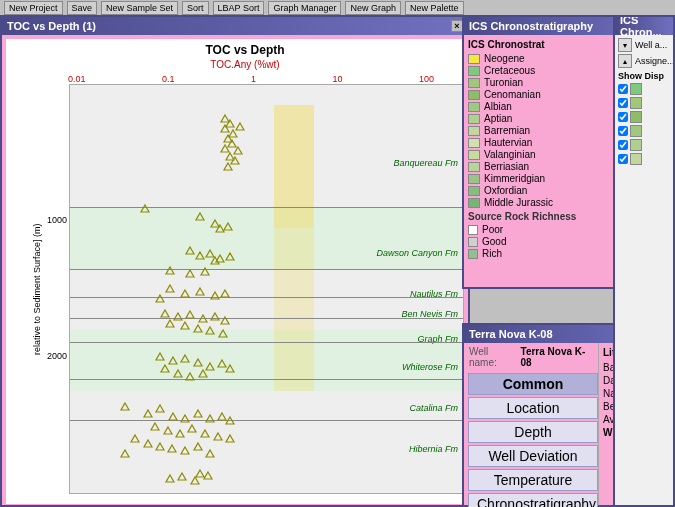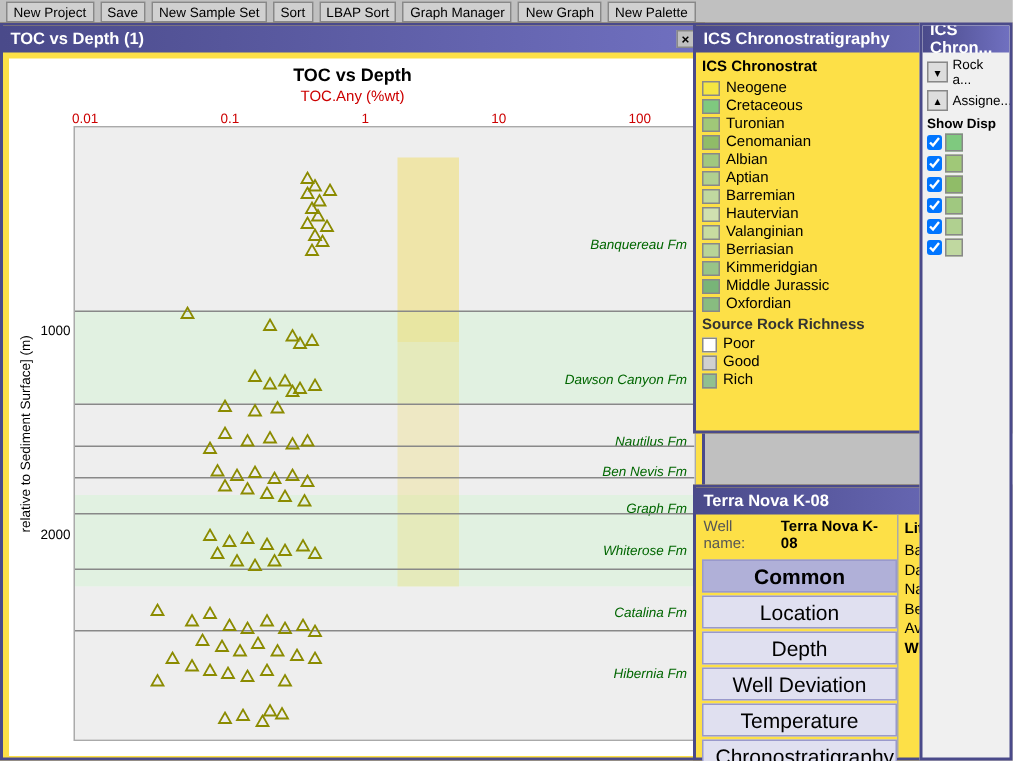--- a/index.html
+++ b/index.html
@@ -1,18 +1,18 @@
 <!DOCTYPE html>
 <html><head>
   <meta charset="utf-8">
   <style>
     * { box-sizing: border-box; margin: 0; padding: 0; }
     body { font-family: Arial, sans-serif; font-size: 11px; background: #c0c0c0; overflow: hidden; width: 675px; height: 507px; }
 
-    .window { position: absolute; background: #fde047; border: 1px solid #888; }
+    .window { position: absolute; background: #f9a8d4; border: 1px solid #888; }
 
     
     #toc-window {
       left: 0; top: 15px; width: 470px; height: 492px;
       border: 2px solid #4a4a8a;
     }
     .title-bar {
       background: linear-gradient(to right, #4a4a8a, #7070c0);
       color: white;
       padding: 2px 5px;
@@ -32,20 +32,21 @@
       display: flex; align-items: center; justify-content: center;
       color: black;
     }
 
     #chart-area {
       background: white;
       position: relative;
       margin: 4px;
       height: 465px;
       overflow: hidden;
+      padding-left: 20px;
     }
 
     .chart-title {
       text-align: center;
       font-weight: bold;
       font-size: 12px;
       padding: 4px 0 2px;
       color: #000;
     }
 
@@ -416,26 +417,26 @@
     </div>
     <div class="legend-item">
       <div class="legend-box" style="background:#b8d498;"></div>
       <span>Berriasian</span>
     </div>
     <div class="legend-item">
       <div class="legend-box" style="background:#98c488;"></div>
       <span>Kimmeridgian</span>
     </div>
     <div class="legend-item">
+      <div class="legend-box" style="background:#88bc80;"></div>
+      <span>Oxfordian</span>
+    </div>
+    <div class="legend-item">
       <div class="legend-box" style="background:#78b478;"></div>
       <span>Middle Jurassic</span>
-    </div>
-    <div class="legend-item">
-      <div class="legend-box" style="background:#88bc80;"></div>
-      <span>Oxfordian</span>
     </div>
 
     <div class="legend-divider">Source Rock Richness</div>
 
     <div class="legend-check-item">
       <div class="legend-checkbox"></div>
       <span>Poor</span>
     </div>
     <div class="legend-check-item">
       <div class="legend-checkbox" style="background:#d0d0d0;"></div>
@@ -485,21 +486,21 @@
   </div>
 </div>
 
 <div id="right-panel" class="window">
   <div class="title-bar">
     <span>ICS Chron...</span>
   </div>
   <div class="right-panel-section">
     <div class="right-panel-row">
       <div class="check-icon">▾</div>
-      <span>Rock a...</span>
+      <span>Well a...</span>
     </div>
     <div class="right-panel-row">
       <div class="check-icon">▴</div>
       <span>Assigne...</span>
     </div>
     <div style="font-size:9px; font-weight:bold; margin: 3px 0 2px;">Show Disp</div>
 
     <div class="right-panel-row">
       <input type="checkbox" checked="" style="width: 10px; height: 10px; margin-right: 2px;">
       <div class="color-swatch" style="background:#7fc97f;"></div>

